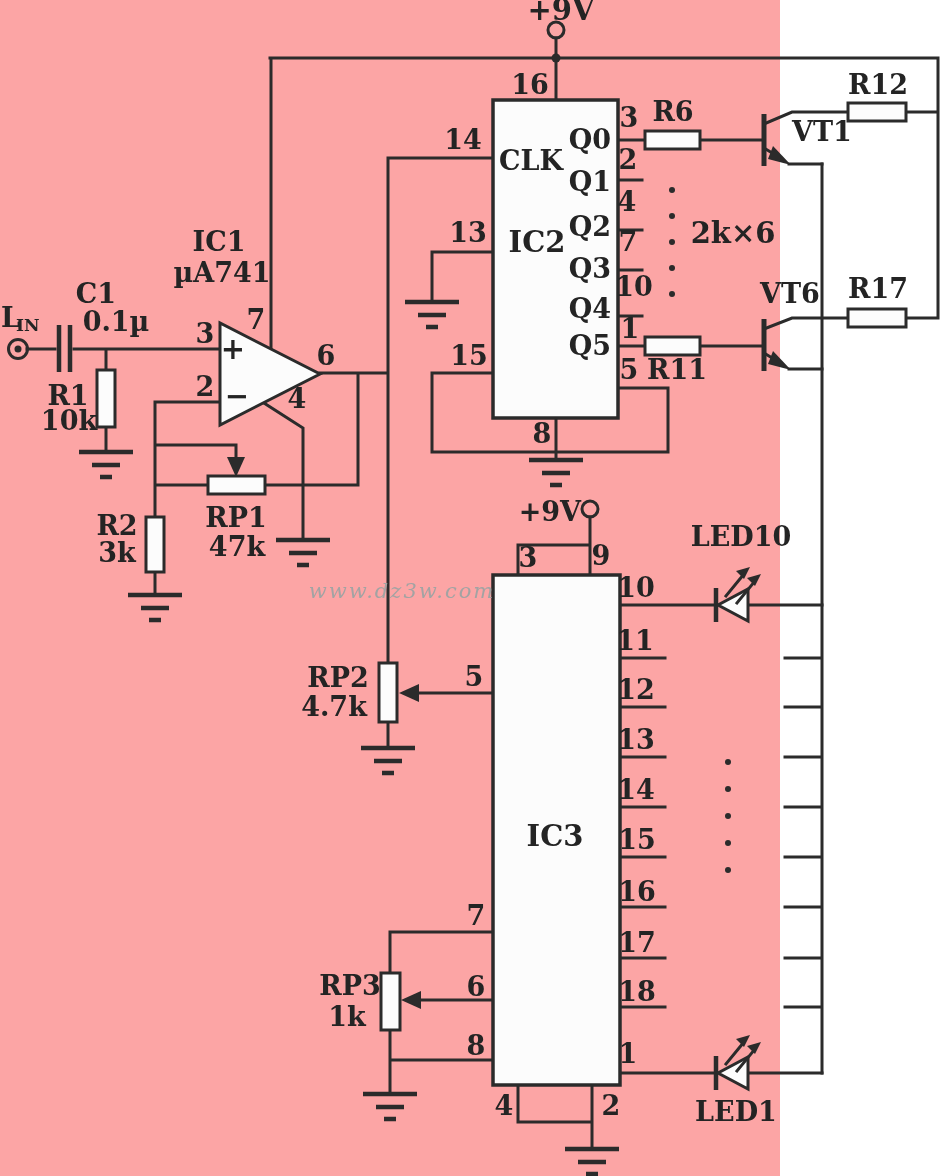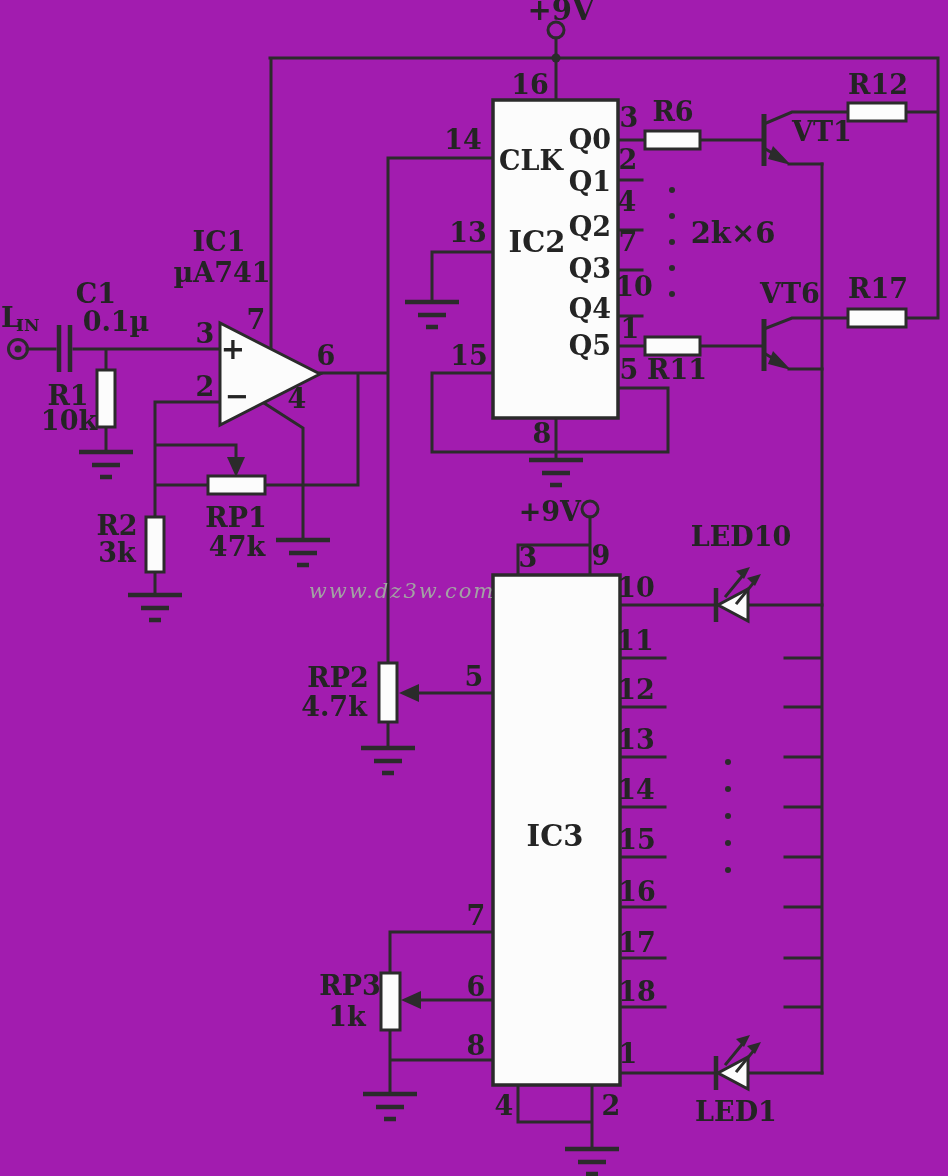--- a/index.html
+++ b/index.html
@@ -1,16 +1,16 @@
 <!DOCTYPE html>
 <html><head>
 <meta charset="utf-8">
 <style>
   html,body{margin:0;padding:0;background:#ffffff;}
-  .stage{width:948px;height:1176px;background:#a21caf;position:relative;}
+  .stage{width:780px;height:1176px;background:#fca5a5;position:relative;}
   svg{display:block;}
   .wire{stroke:#2b2b2b;stroke-width:3;fill:none;stroke-linecap:square;}
   .thick{stroke:#2b2b2b;stroke-width:4.5;fill:none;stroke-linecap:butt;}
   .bar{stroke:#2b2b2b;stroke-width:5;fill:none;}
   .box{fill:#fcfcfc;stroke:#2b2b2b;stroke-width:3.5;}
   .body{fill:#fcfcfc;stroke:#2b2b2b;stroke-width:3;}
   .solid{fill:#2b2b2b;stroke:none;}
   .ring{fill:none;stroke:#2b2b2b;stroke-width:3;}
   text{font-family:"DejaVu Serif","Liberation Serif",serif;font-weight:bold;fill:#242424;}
   .t27{font-size:27px;}

